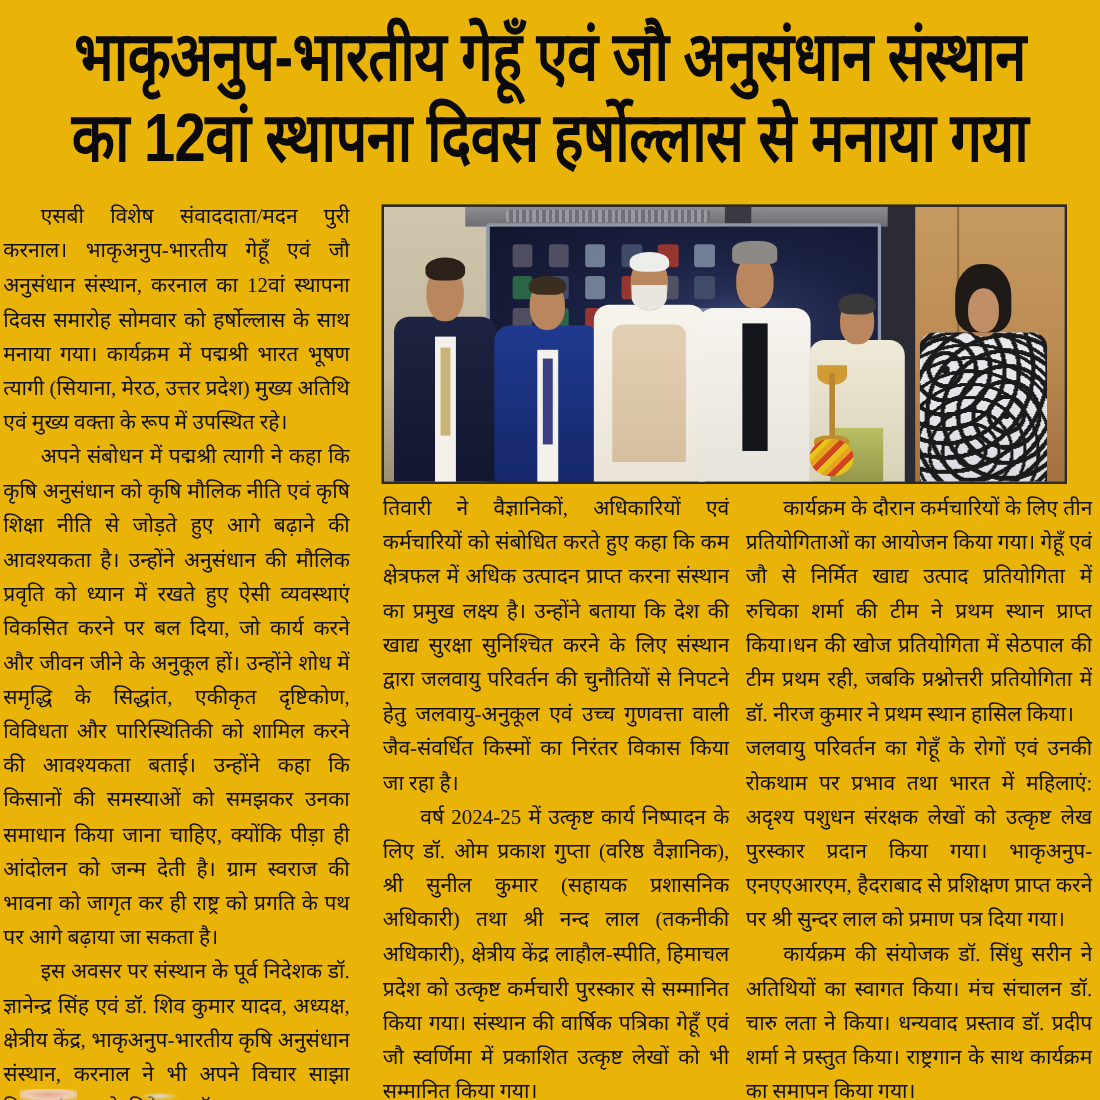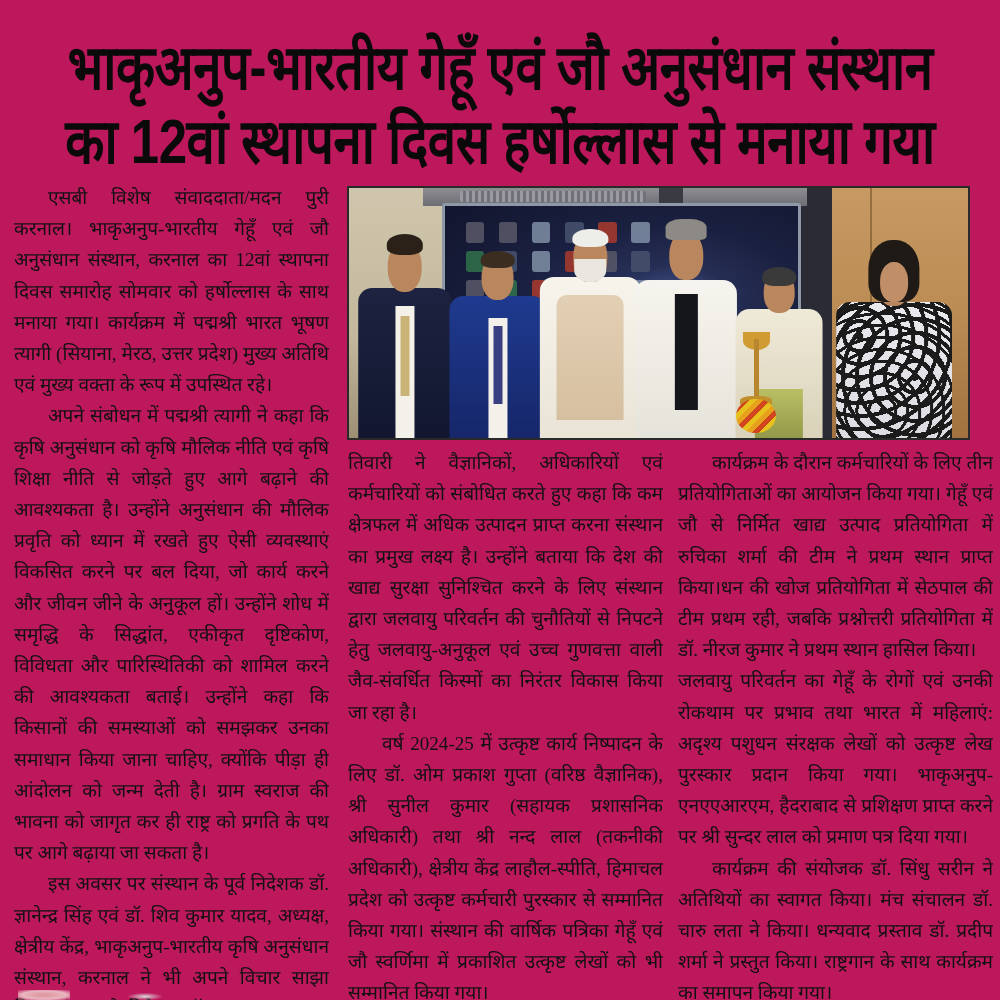--- a/index.html
+++ b/index.html
@@ -13,22 +13,22 @@
     height: 1000px;
     overflow: hidden;
     font-family: "Liberation Serif", "DejaVu Serif", serif;
     color: #101010;
     position: relative;
   }
 
   #clipping {
     position: absolute;
     inset: 0;
-    background: #be185d;
-    padding: 17px;
+    background: #eab308;
+    padding: 0;
     box-sizing: border-box;
   }
 
   
   .headline {
     padding: 8px 8px 0 8px;
     text-align: center;
   }
   .headline-line {
     display: block;
@@ -59,21 +59,21 @@
     height: 818px;
   }
 
   .col {
     position: absolute;
     top: 0;
     width: 315px;
     height: 818px;
     overflow: hidden;
   }
-  .col-1 { left: 14px; }
+  .col-1 { left: 3px; }
   .col-2 { left: 348px; }
   .col-3 { left: 678px; }
 
   .col-2 .col-inner,
   .col-3 .col-inner {
     padding-top: 265px;
   }
 
   p.para {
     margin: 0;

